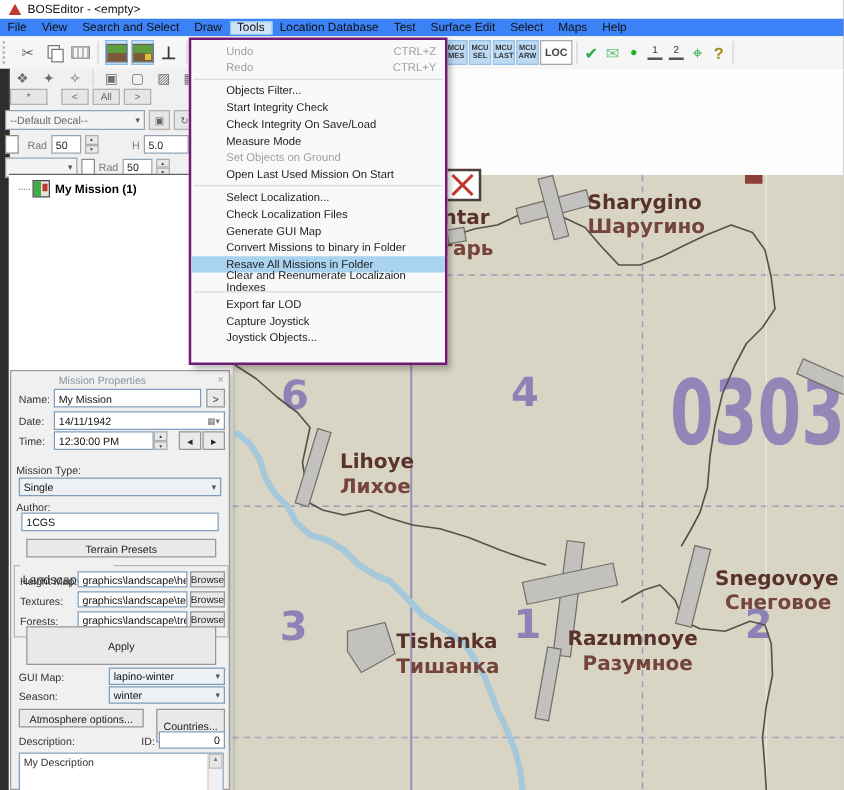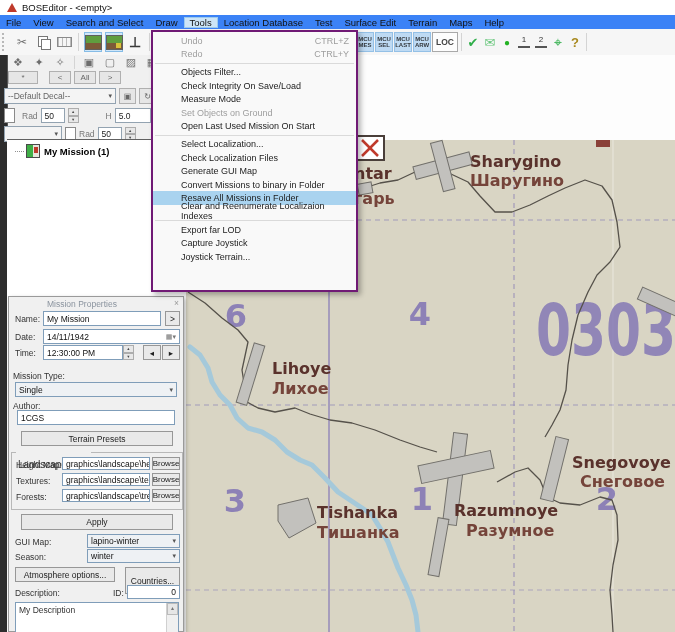--- a/index.html
+++ b/index.html
@@ -110,21 +110,21 @@
 
   <div class="menubar">
     <span class="mi">File</span>
     <span class="mi">View</span>
     <span class="mi">Search and Select</span>
     <span class="mi">Draw</span>
     <span class="mi active">Tools</span>
     <span class="mi">Location Database</span>
     <span class="mi">Test</span>
     <span class="mi">Surface Edit</span>
-    <span class="mi">Terrain</span>
+    <span class="mi">Select</span>
     <span class="mi">Maps</span>
     <span class="mi">Help</span>
   </div>
 
   <div class="tb1">
     <div class="grp" style="left:2px;">
       <span class="grip"></span>
       <span class="ib">✂</span>
       <span class="ib">
           <span class="copyic"></span>
@@ -319,20 +319,23 @@
       </div>
     <div class="mitem dis">
         <span>Redo</span>
         <span class="sc">CTRL+Y</span>
       </div>
     <div class="msep"></div>
     <div class="mitem">
         <span>Objects Filter...</span>
       </div>
     <div class="mitem">
+        <span>Start Integrity Check</span>
+      </div>
+    <div class="mitem">
         <span>Check Integrity On Save/Load</span>
       </div>
     <div class="mitem">
         <span>Measure Mode</span>
       </div>
     <div class="mitem dis">
         <span>Set Objects on Ground</span>
       </div>
     <div class="mitem">
         <span>Open Last Used Mission On Start</span>
@@ -357,21 +360,21 @@
         <span>Clear and Reenumerate Localizaion Indexes</span>
       </div>
     <div class="msep"></div>
     <div class="mitem">
         <span>Export far LOD</span>
       </div>
     <div class="mitem">
         <span>Capture Joystick</span>
       </div>
     <div class="mitem">
-        <span>Joystick Terrain...</span>
+        <span>Joystick Objects...</span>
       </div>
   </div>
 
   <div class="props">
     <span class="abs ptitle" style="left:10px;top:2px;padding-left:28px;">Mission Properties</span>
     <span class="abs" style="right:4px;top:1px;color:#999;">×</span>
 
     <span class="abs plabel" style="left:6px;top:17px;">Name:</span>
     <span class="pin" style="left:34px;top:14px;width:118px;height:15px;">My Mission</span>
     <span class="pbn" style="left:156px;top:14px;width:15px;height:15px;">&gt;</span>
@@ -408,21 +411,21 @@
       <span class="pin" style="left:50px;top:4px;width:88px;height:13px;">graphics\landscape\height.h</span>
       <span class="pbn" style="left:140px;top:4px;width:28px;height:13px;font-size:8px;">Browse</span>
       <span class="abs plabel" style="left:4px;top:23px;">Textures:</span>
       <span class="pin" style="left:50px;top:20px;width:88px;height:13px;">graphics\landscape\texture</span>
       <span class="pbn" style="left:140px;top:20px;width:28px;height:13px;font-size:8px;">Browse</span>
       <span class="abs plabel" style="left:4px;top:39px;">Forests:</span>
       <span class="pin" style="left:50px;top:36px;width:88px;height:13px;">graphics\landscape\trees\w</span>
       <span class="pbn" style="left:140px;top:36px;width:28px;height:13px;font-size:8px;">Browse</span>
     </div>
 
-    <span class="pbn" style="left:12px;top:217px;width:152px;height:16px;">Apply</span>
+    <span class="pbn" style="left:12px;top:204px;width:152px;height:31px;">Apply</span>
 
     <span class="abs plabel" style="left:6px;top:240px;">GUI Map:</span>
     <span class="pcombo" style="left:78px;top:237px;width:93px;height:14px;">
       <span>lapino-winter</span>
       <span style="font-size:7px;color:#555;">▾</span>
     </span>
     <span class="abs plabel" style="left:6px;top:255px;">Season:</span>
     <span class="pcombo" style="left:78px;top:252px;width:93px;height:14px;">
       <span>winter</span>
       <span style="font-size:7px;color:#555;">▾</span>

